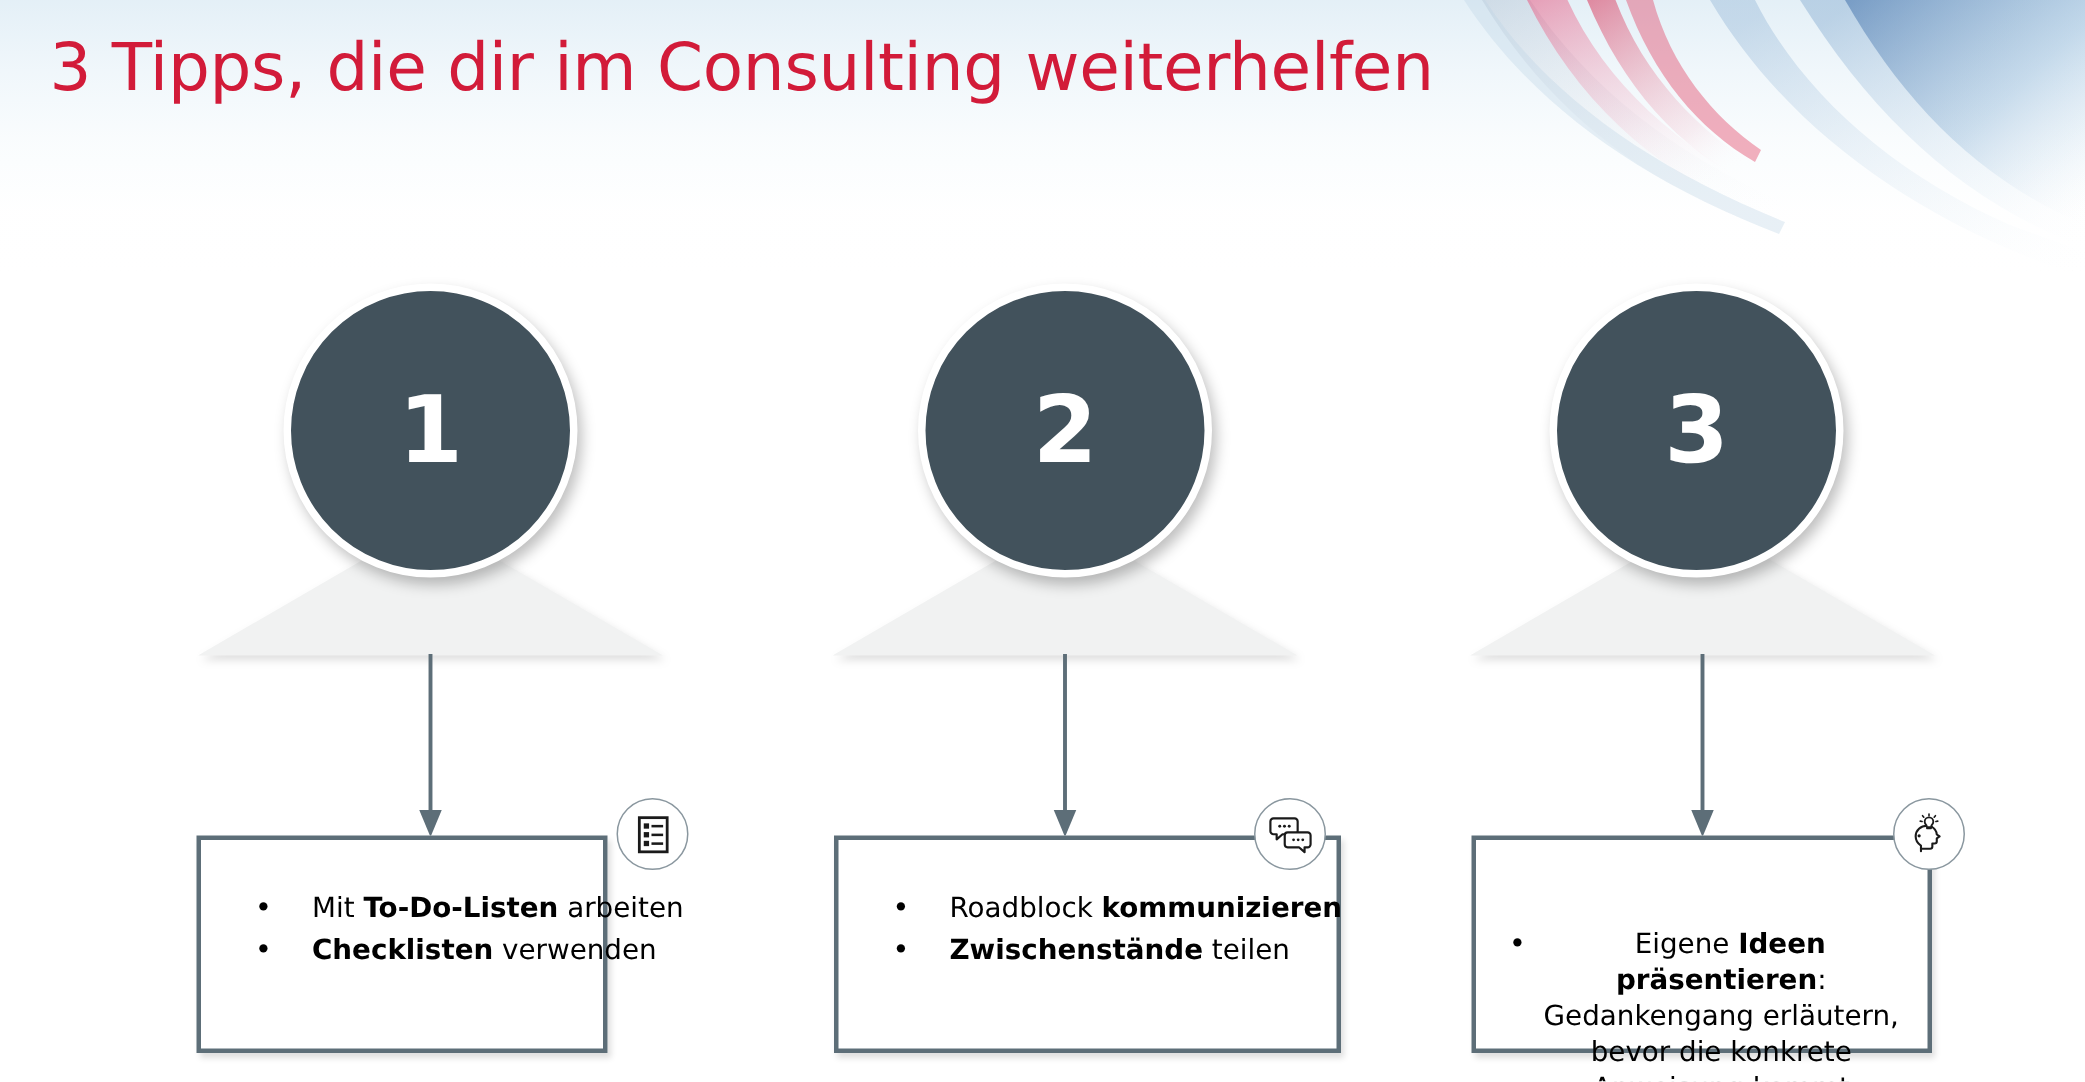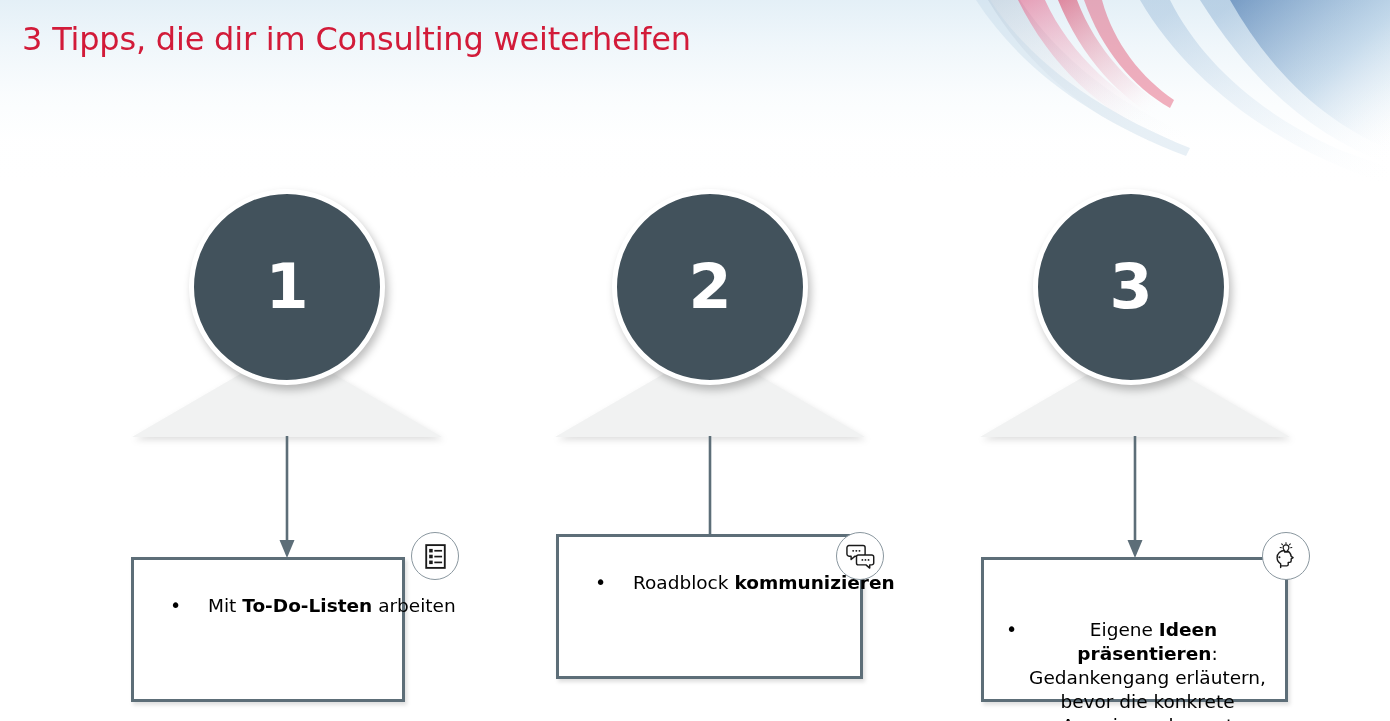--- a/index.html
+++ b/index.html
@@ -36,23 +36,23 @@
     top: 0;
     right: 0;
     width: 520px;
     height: 200px;
     pointer-events: none;
   }
 
   
   .title {
     position: absolute;
-    left: 22px;
+    left: 33px;
     top: 20px;
-    font-size: 32px;
+    font-size: 44px;
     font-weight: 400;
     letter-spacing: -0.2px;
     white-space: nowrap;
   }
 
   
   .tri {
     position: absolute;
     width: 0;
     height: 0;
@@ -211,20 +211,23 @@
     <line x1="13" y1="0" x2="13" y2="108" stroke="#5d6e78" stroke-width="2.6"></line>
     <polygon points="13,122 5.5,104 20.5,104" fill="#5d6e78"></polygon>
   </svg>
 
   <div class="box" style="left:131px; top:557px; width:274px; height:145px;">
     <div class="box-body">
       <ul class="bullet-list">
         <li>
           <span>Mit </span><b>To-Do-Listen</b><span> arbeiten</span>
         </li>
+        <li>
+          <span></span><b>Checklisten</b><span> verwenden</span>
+        </li>
       </ul>
     </div>
   </div>
 
   <div class="icon-badge" style="left:411px; top:532px;">
     <svg width="27" height="27" viewBox="0 0 32 32">
       <rect x="5" y="2.5" width="22" height="27" fill="none" stroke="#1a1a1a" stroke-width="2.2"></rect>
       <rect x="8.5" y="7" width="4.2" height="4.2" fill="#1a1a1a"></rect>
       <rect x="8.5" y="13.9" width="4.2" height="4.2" fill="#1a1a1a"></rect>
       <rect x="8.5" y="20.8" width="4.2" height="4.2" fill="#1a1a1a"></rect>
@@ -238,25 +241,28 @@
 
   <div class="num-circle" style="left:612px; top:189px;">
     <span>2</span>
   </div>
 
   <svg class="connector" viewBox="0 0 26 124" style="left:697px; top:436px; height:124px;">
     <line x1="13" y1="0" x2="13" y2="108" stroke="#5d6e78" stroke-width="2.6"></line>
     <polygon points="13,122 5.5,104 20.5,104" fill="#5d6e78"></polygon>
   </svg>
 
-  <div class="box" style="left:556px; top:534px; width:307px; height:145px;">
+  <div class="box" style="left:556px; top:557px; width:338px; height:145px;">
     <div class="box-body">
       <ul class="bullet-list">
         <li>
           <span>Roadblock </span><b>kommunizieren</b><span></span>
+        </li>
+        <li>
+          <span></span><b>Zwischenstände</b><span> teilen</span>
         </li>
       </ul>
     </div>
   </div>
 
   <div class="icon-badge" style="left:836px; top:532px;">
     <svg width="29" height="29" viewBox="0 0 34 34">
       <path d="M3.5,4.2 h16.5 a2.4,2.4 0 0 1 2.4,2.4 v7.6 a2.4,2.4 0 0 1 -2.4,2.4 h-9.4 l-4.6,4.0 v-4.0 h-2.5 a2.4,2.4 0 0 1 -2.4,-2.4 v-7.6 a2.4,2.4 0 0 1 2.4,-2.4 z" fill="#ffffff" stroke="#1a1a1a" stroke-width="1.7" stroke-linejoin="round"></path>
       <circle cx="8.4" cy="10.4" r="1.15" fill="#1a1a1a"></circle>
       <circle cx="12.1" cy="10.4" r="1.15" fill="#1a1a1a"></circle>

